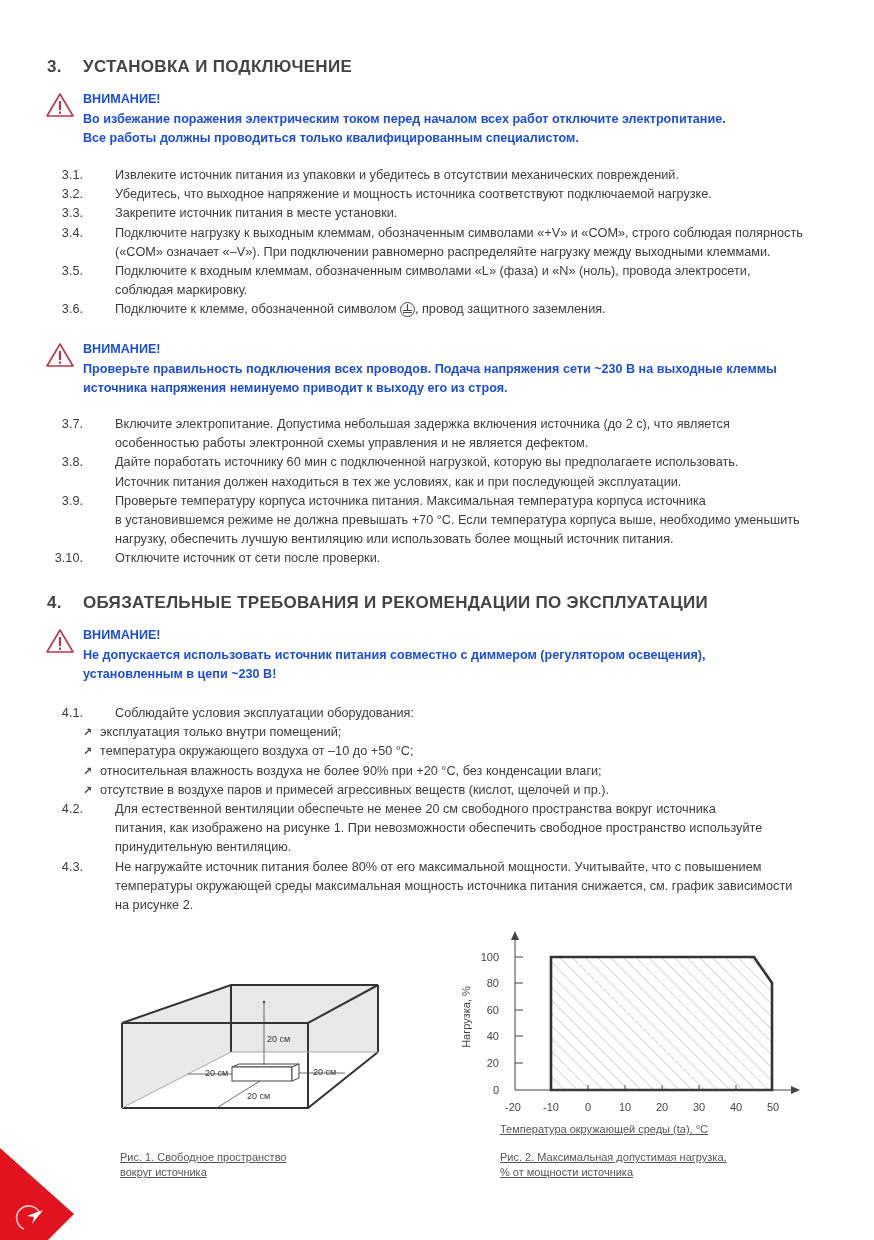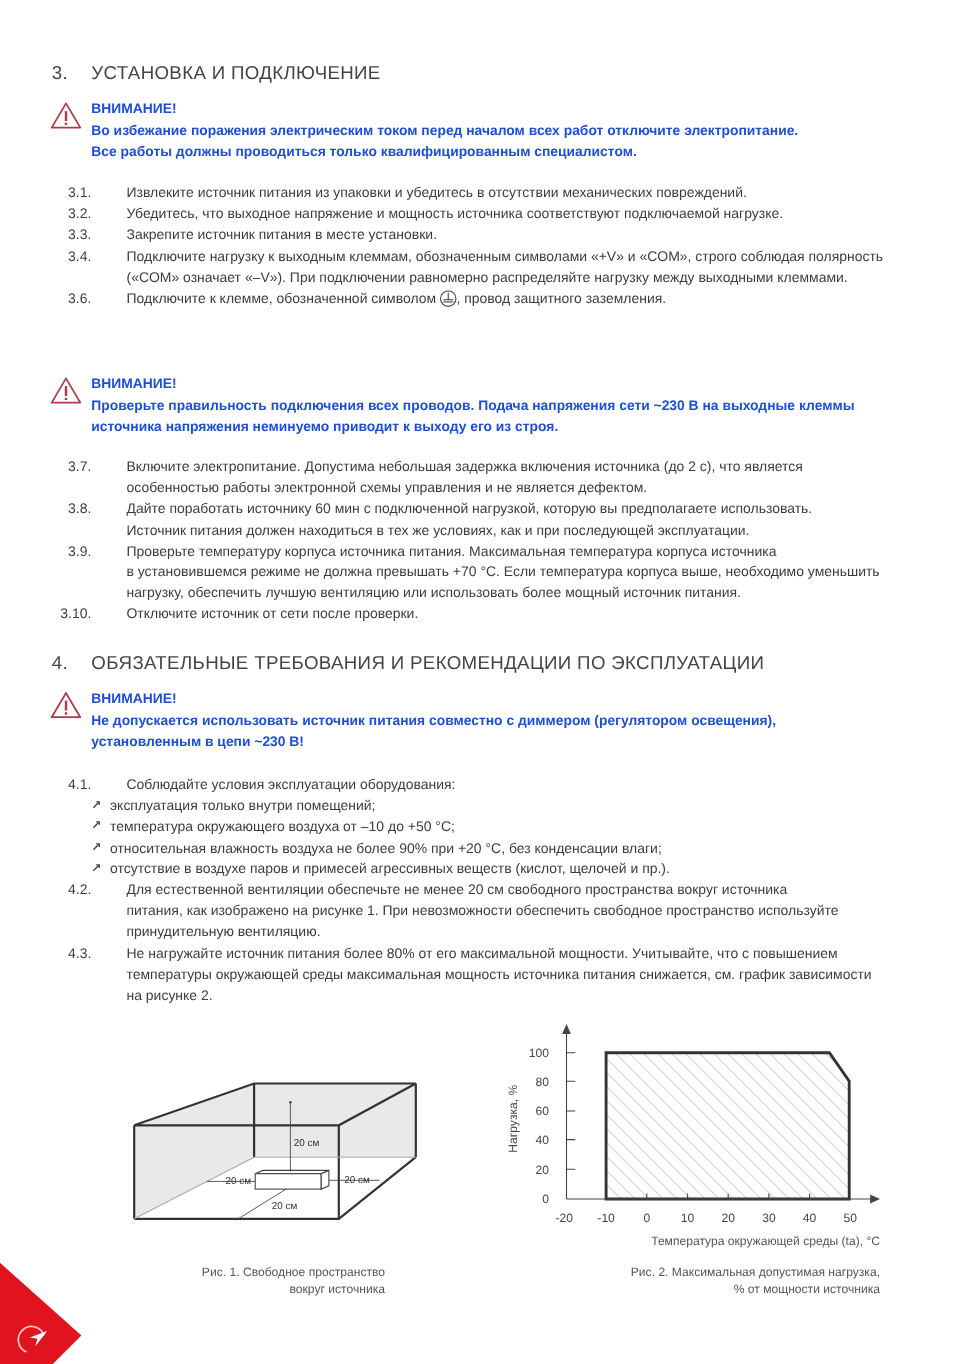--- a/index.html
+++ b/index.html
@@ -1,33 +1,33 @@
 <!DOCTYPE html>
 <html><head>
 <meta charset="utf-8">
 <style>
   html, body { margin:0; padding:0; background:#ffffff; }
   body { width:874px; height:1240px; position:relative; overflow:hidden;
          font-family:"Liberation Sans", "DejaVu Sans", sans-serif; color:#3a3a3a; }
   .page { position:absolute; left:0; top:0; width:874px; height:1240px; }
-  .sec-title { position:absolute; left:47px; font-size:17px; letter-spacing:0.3px; color:#444; font-weight:normal; }
+  .sec-title { position:absolute; left:47px; font-size:17px; letter-spacing:0.3px; color:#444; font-weight:bold; }
   .sec-title .num { display:inline-block; width:36px; }
   .warn { position:absolute; left:45px; width:790px; }
   .warn .icon { position:absolute; left:0; top:2px; width:30px; height:26px; }
   .warn .body { margin-left:38px; font-size:12.6px; font-weight:bold; color:#1d4ed8; line-height:19.5px; }
   .list { position:absolute; left:47px; width:790px; font-size:12.7px; line-height:19.2px; color:#3c3c3c; }
   .item { display:flex; }
   .item .n { width:36px; flex:none;text-align:right; }
   .item .t { flex:1;margin-left:32px; }
   .bullet { display:flex; padding-left:36px; }
   .bullet .b { width:17px; flex:none; font-style:italic; font-weight:bold; color:#444; font-size:11px; }
   .ground { display:inline-block; width:15px; height:15px; border:1.3px solid #444; border-radius:50%; position:relative; vertical-align:-4px; box-sizing:border-box; }
   .ground:before { content:""; position:absolute; left:6px; top:1px; width:1.2px; height:6px; background:#444; }
   .ground:after { content:""; position:absolute; left:2px; top:7px; width:9px; height:3px; border-top:1.2px solid #444; border-bottom:1.2px solid #444; box-sizing:border-box; }
-  .caption { position:absolute; font-size:11px; color:#555; text-align:right; line-height:15px; }
+  .caption { position:absolute; font-size:11px; color:#555; text-align:left; line-height:15px;text-decoration:underline; }
   svg text { font-family:"Liberation Sans", "DejaVu Sans", sans-serif; }
   .corner { position:absolute; left:0; top:1148px; }
 </style>
 </head>
 <body>
 
 <div class="page">
 
   <div class="sec-title" style="top:57px;">
     <span class="num">3.</span><span>УСТАНОВКА И ПОДКЛЮЧЕНИЕ</span>
@@ -57,20 +57,24 @@
       </div>
     <div class="item">
         <span class="n">3.3.</span>
         <span class="t">Закрепите источник питания в месте установки.</span>
       </div>
     <div class="item">
         <span class="n">3.4.</span>
         <span class="t"><span>Подключите нагрузку к выходным клеммам, обозначенным символами «+V» и «COM», строго соблюдая полярность</span><br><span>(«COM» означает «–V»). При подключении равномерно распределяйте нагрузку между выходными клеммами.</span></span>
       </div>
     <div class="item">
+        <span class="n">3.5.</span>
+        <span class="t"><span>Подключите к входным клеммам, обозначенным символами «L» (фаза) и «N» (ноль), провода электросети,</span><br><span>соблюдая маркировку.</span></span>
+      </div>
+    <div class="item">
         <span class="n">3.6.</span>
         <span class="t"><span>Подключите к клемме, обозначенной символом </span><span class="ground"></span><span>, провод защитного заземления.</span></span>
       </div>
   </div>
 
   <div class="warn" style="top:340px;">
     <svg class="icon" viewBox="0 0 30 26">
       <path d="M15 2 L28 24 L2 24 Z" fill="none" stroke="#b5384a" stroke-width="1.6" stroke-linejoin="round"></path>
       <rect x="13.9" y="9" width="2.2" height="9" fill="#b5384a"></rect>
       <rect x="13.9" y="19.5" width="2.2" height="2.2" fill="#b5384a"></rect>

